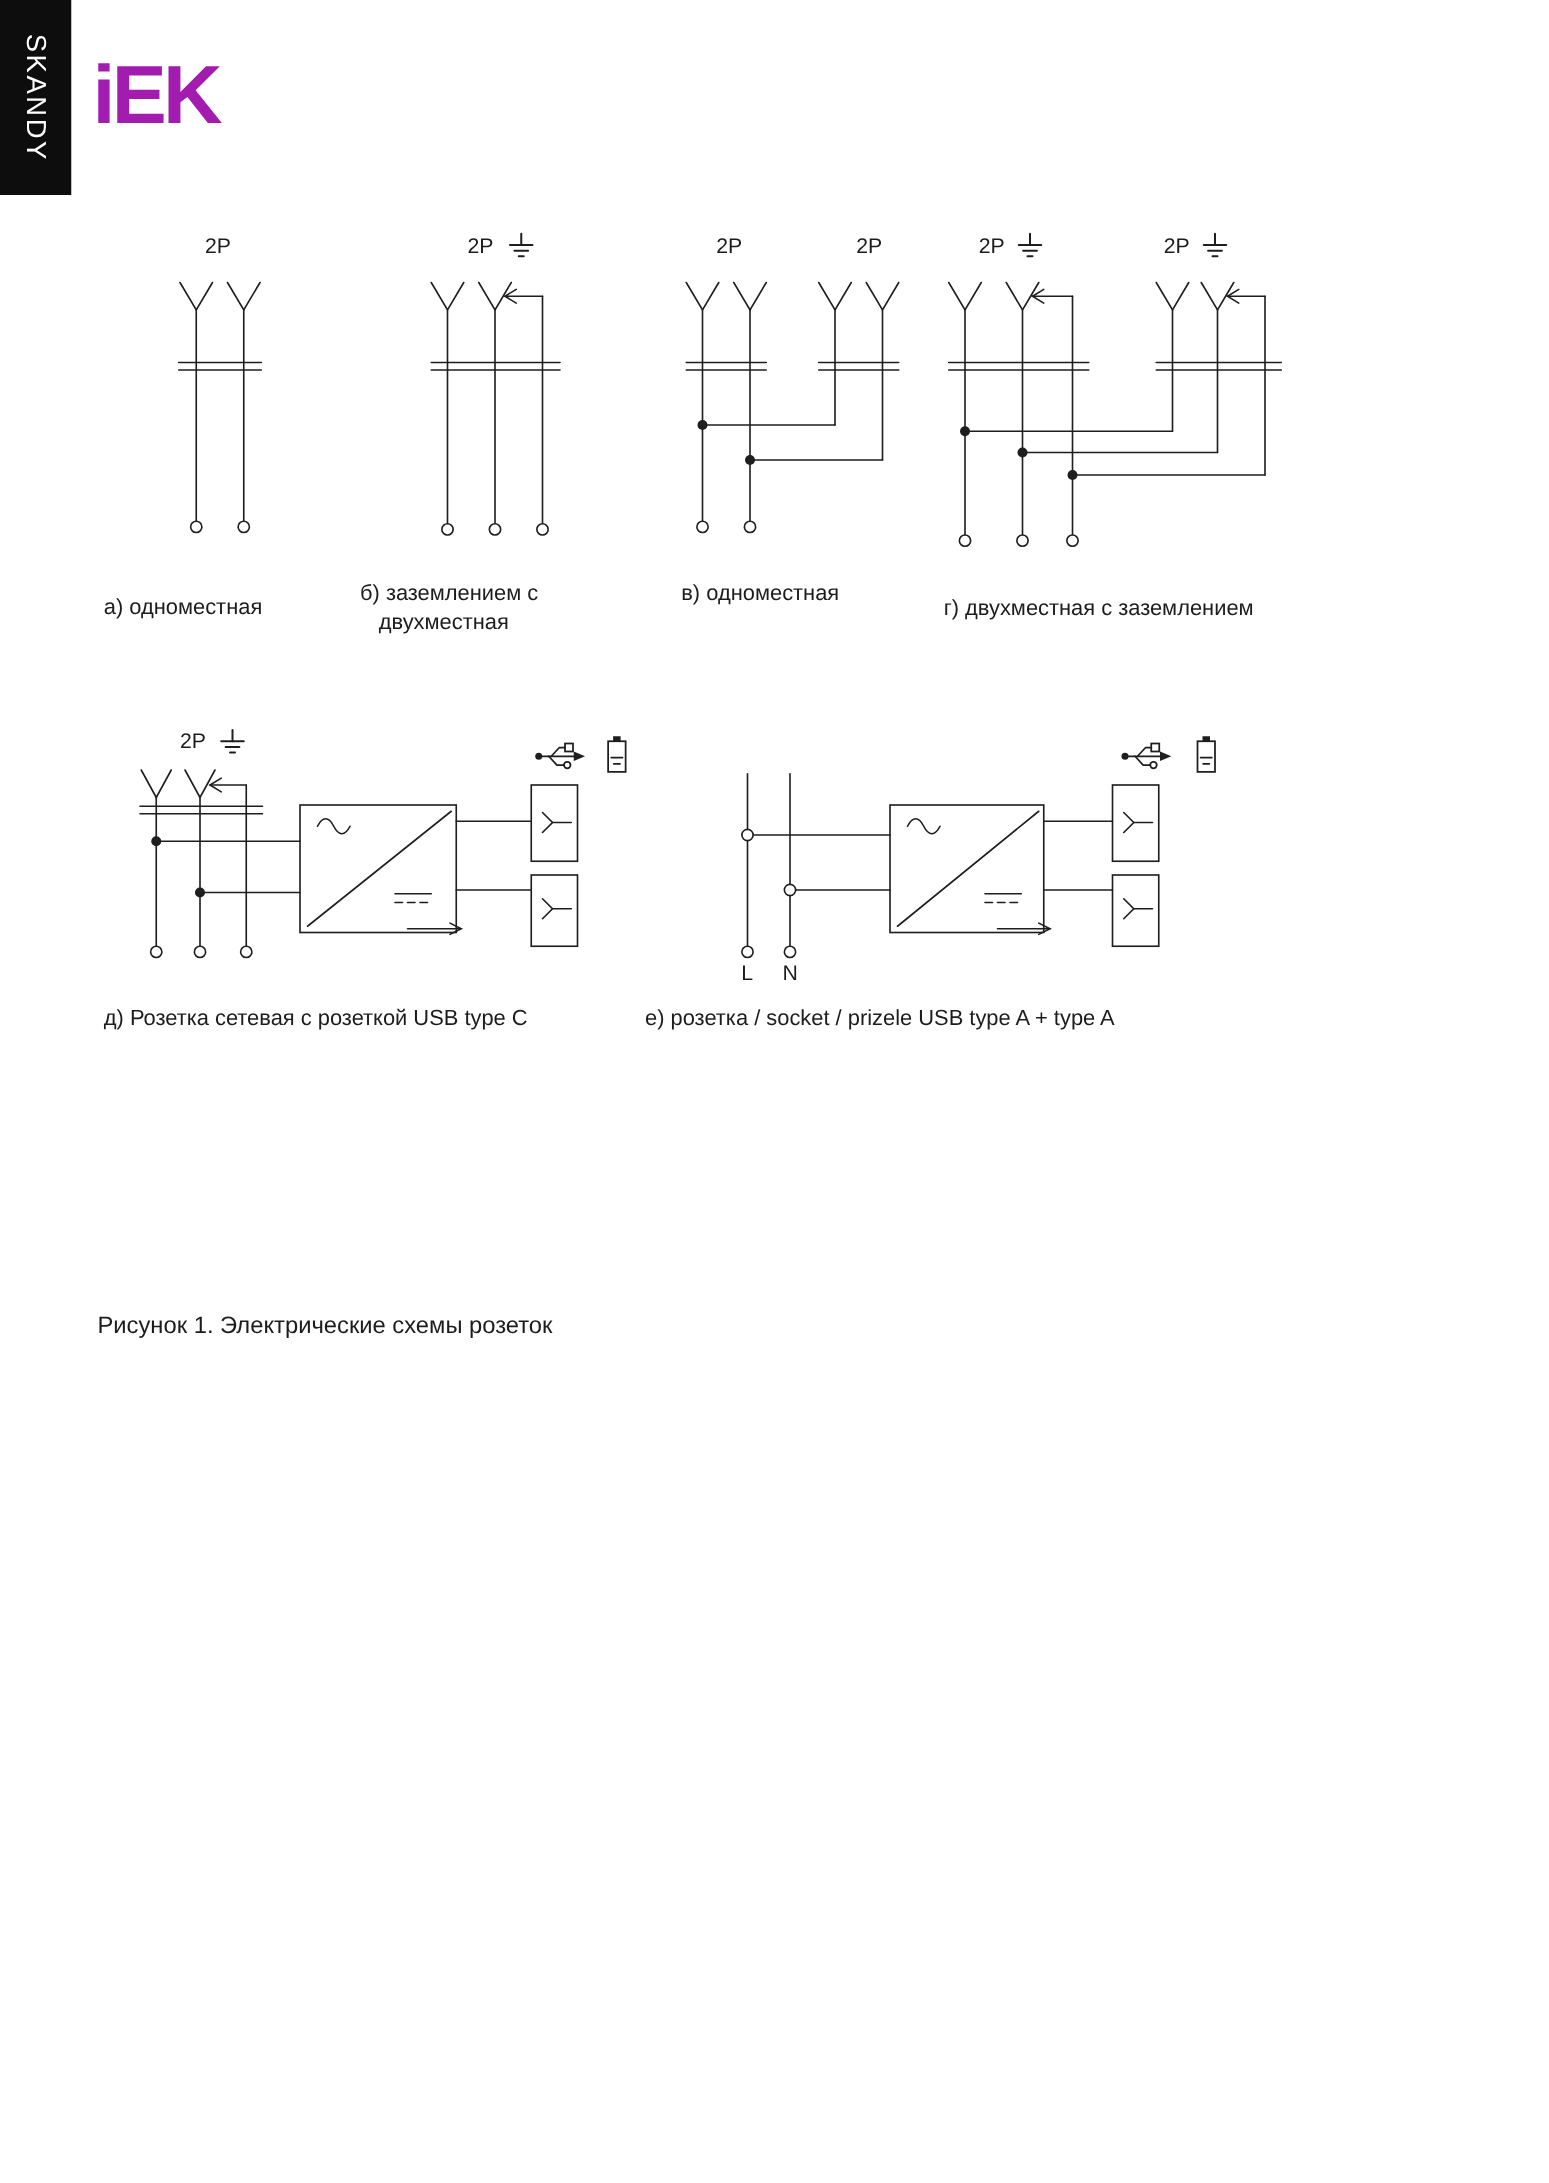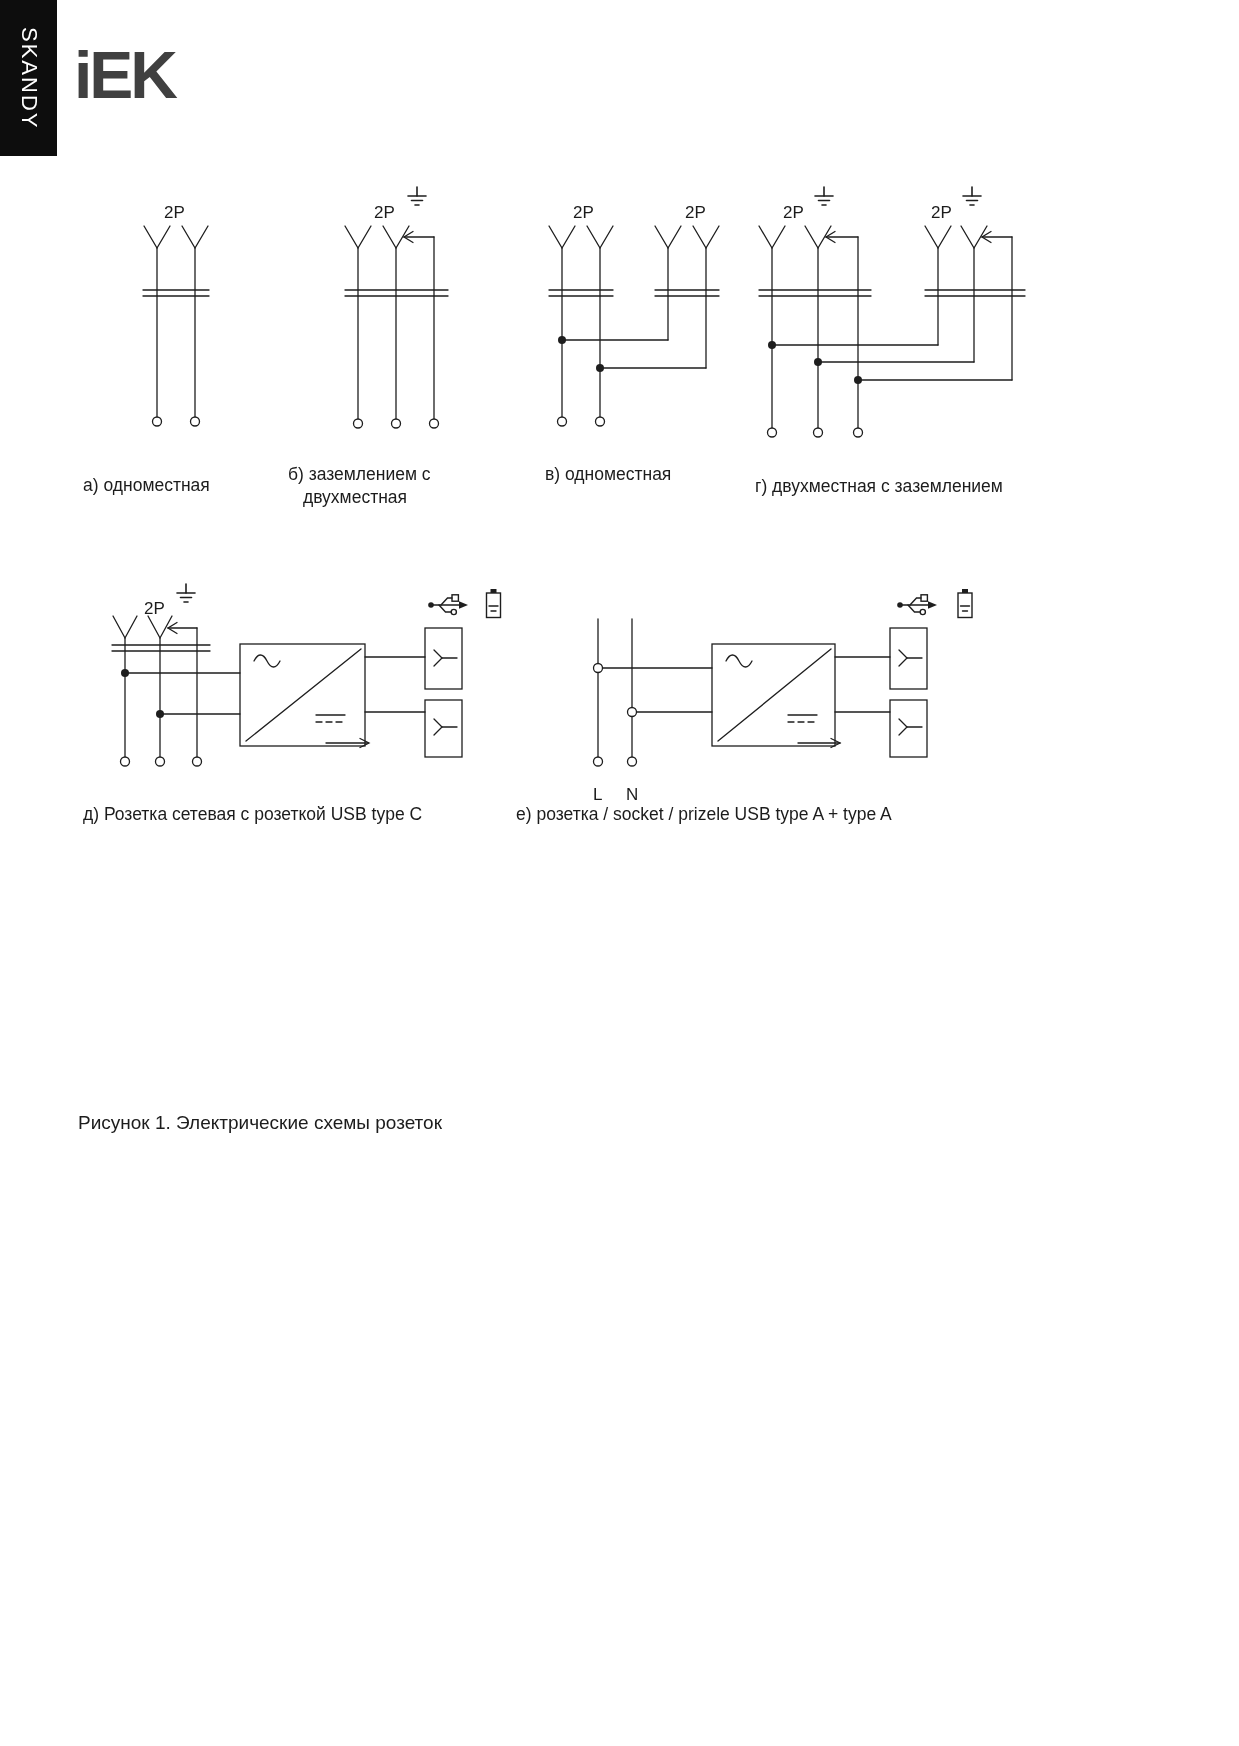--- a/index.html
+++ b/index.html
@@ -10,26 +10,26 @@
   .side-tab {
     position:absolute; left:0; top:0; width:57px; height:156px; background:#0d0d0d;
     display:flex; align-items:center; justify-content:center;
   }
   .side-tab-text {
     color:#ffffff; font-size:22px; letter-spacing:2px;
     writing-mode:vertical-rl;
   }
   .logo {
     position:absolute; left:74px; top:42px;
-    font-size:66px; font-weight:bold; letter-spacing:-3px; color:#404040; line-height:1;
+    font-size:66px; font-weight:bold; letter-spacing:-3px; color:#a21caf; line-height:1;
   }
   .art { position:absolute; left:0; top:0; }
-  .lbl { position:absolute; font-size:17px; white-space:nowrap;margin-top:16px; }
+  .lbl { position:absolute; font-size:17px; white-space:nowrap; }
   .cap { position:absolute; font-size:17.5px; white-space:nowrap; }
-  .figcap { position:absolute; left:78px; top:1112px; font-size:19px; white-space:nowrap; }
+  .figcap { position:absolute; left:78px; top:1050px; font-size:19px; white-space:nowrap; }
 </style>
 </head>
 <body>
 
 <div class="page">
 
   <div class="side-tab">
     <span class="side-tab-text">SKANDY</span>
   </div>
   <div class="logo">iEK</div>

